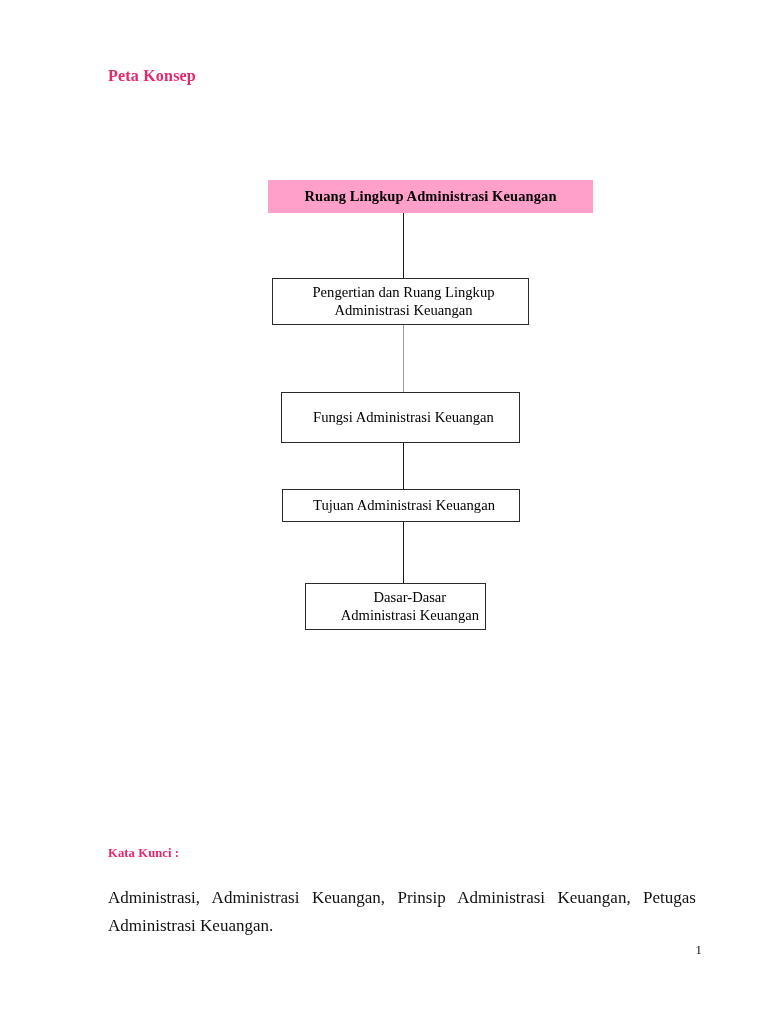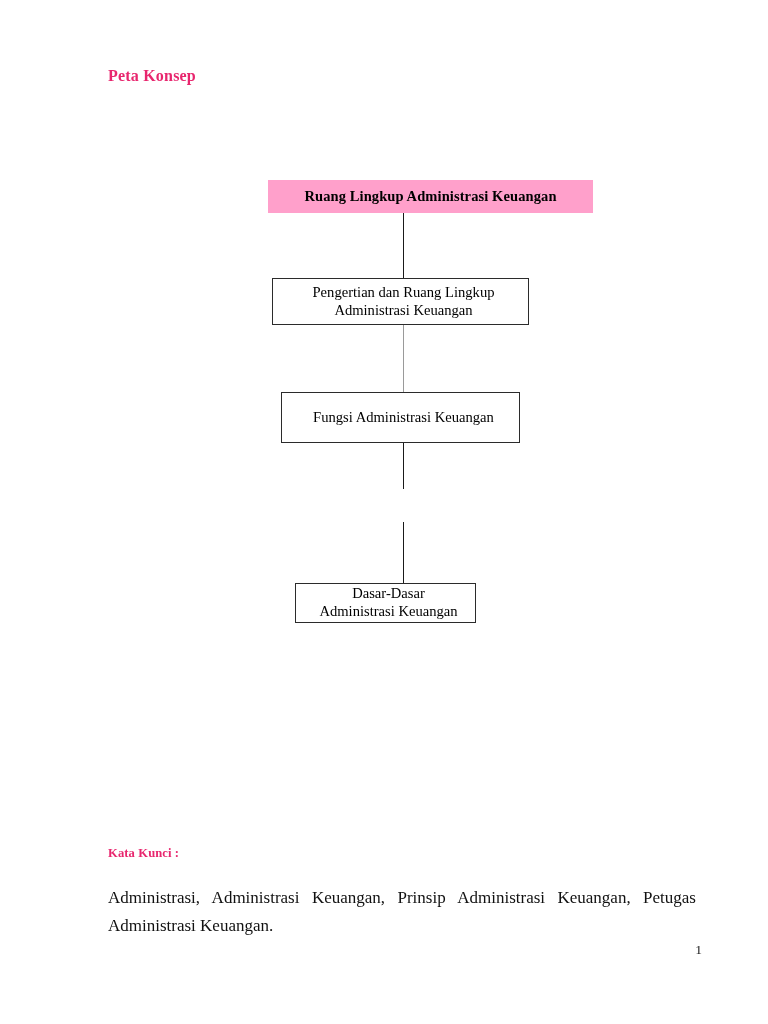--- a/index.html
+++ b/index.html
@@ -134,21 +134,24 @@
       <div class="node root" style="left: 252px; top: 180px; width: 325px; height: 33px; margin-left: 16px;">
         <span class="node-text">Ruang Lingkup Administrasi Keuangan</span>
       </div>
       <div class="node level" style="left: 272px; top: 278px; width: 257px; height: 47px;">
         <span class="node-text">Pengertian dan Ruang Lingkup
 Administrasi Keuangan</span>
       </div>
       <div class="node level" style="left: 281px; top: 392px; width: 239px; height: 51px;">
         <span class="node-text">Fungsi Administrasi Keuangan</span>
       </div>
-      <div class="node level" style="left: 295px; top: 583px; width: 181px; height: 40px;">
+      <div class="node level" style="left: 282px; top: 489px; width: 238px; height: 33px;">
+        <span class="node-text">Tujuan Administrasi Keuangan</span>
+      </div>
+      <div class="node level" style="left: 305px; top: 583px; width: 181px; height: 47px; justify-content: flex-end;">
         <span class="node-text">Dasar-Dasar
 Administrasi Keuangan</span>
       </div>
     </div>
 
   <div class="keywords">
     <div class="keywords-label">Kata Kunci :</div>
     <div class="keywords-body">Administrasi, Administrasi Keuangan, Prinsip Administrasi Keuangan, Petugas Administrasi Keuangan.</div>
   </div>
 

